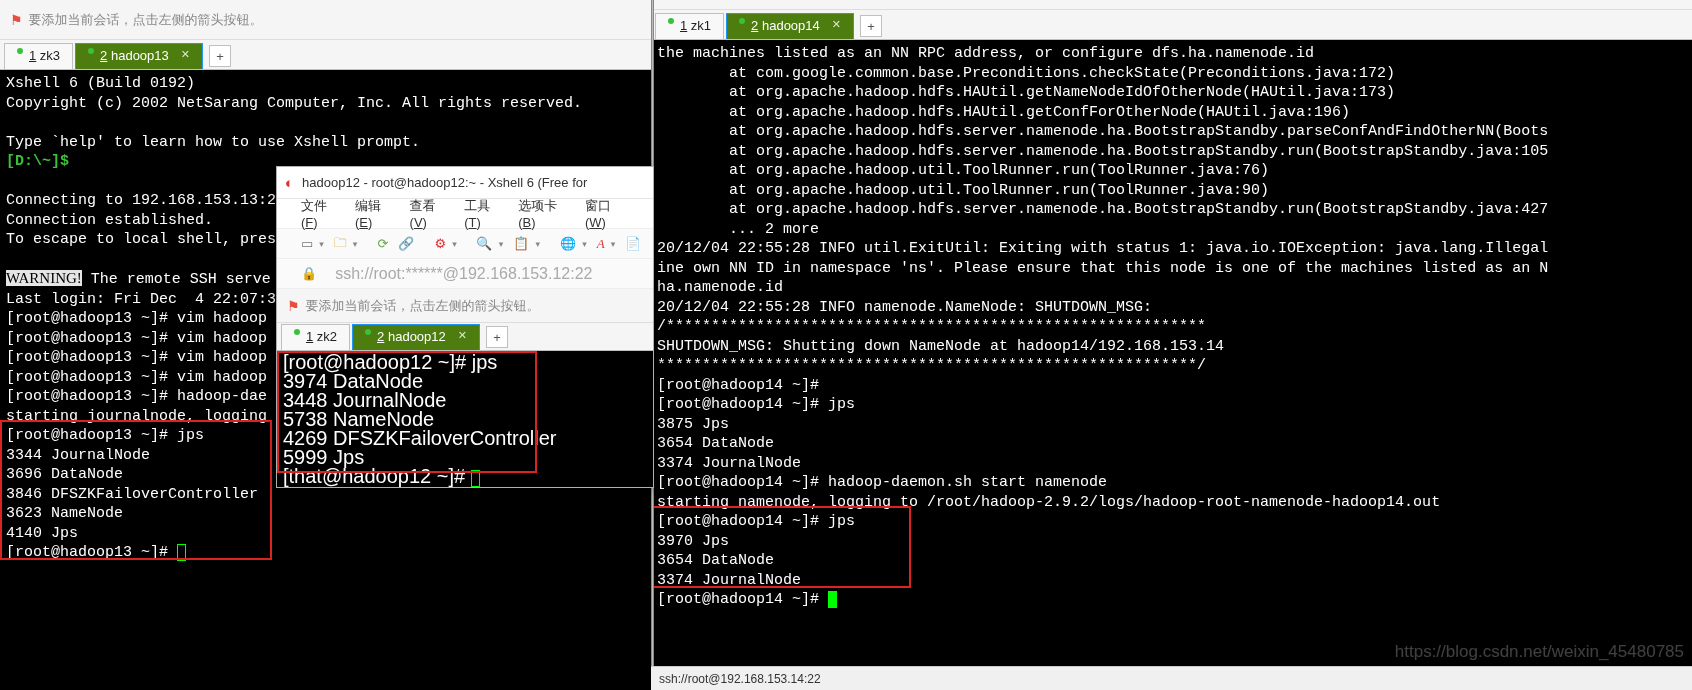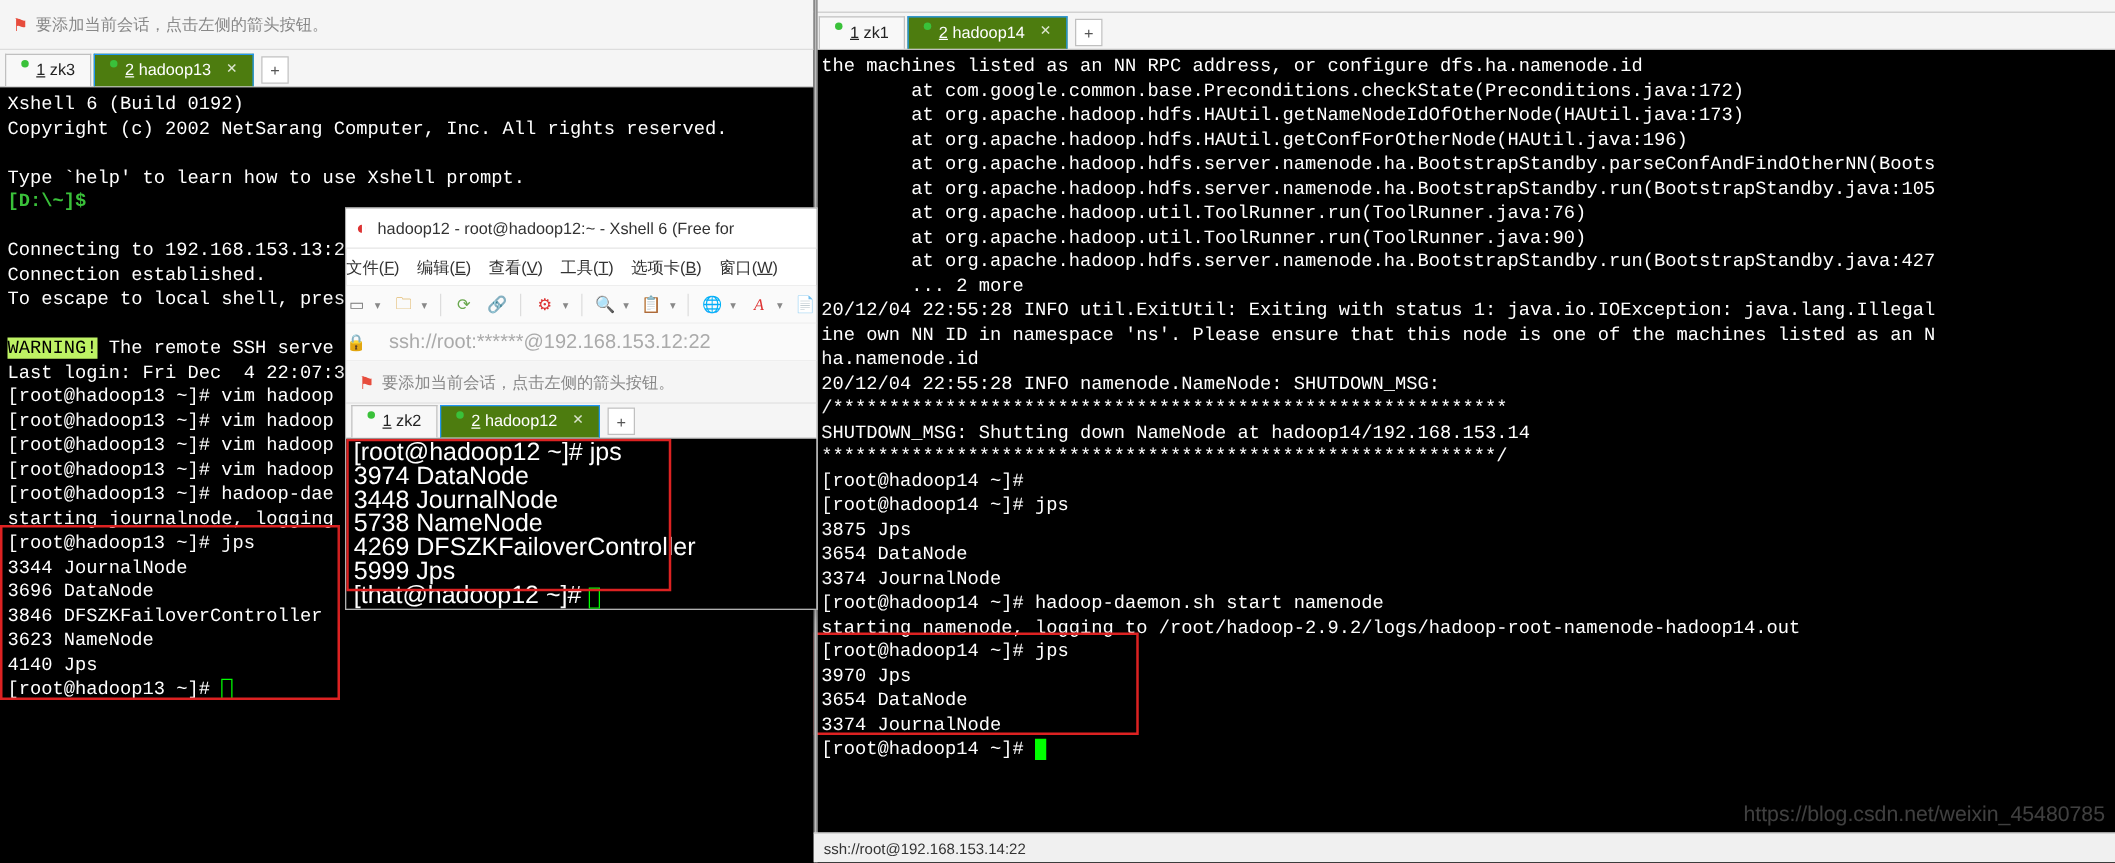--- a/index.html
+++ b/index.html
@@ -86,21 +86,21 @@
     color: #fff;
     padding: 4px 6px;
     white-space: pre;
     line-height: 19.5px;
     font-size: 15px;
     position: relative;
     height: calc(100% - 70px);
     overflow: hidden;
   }
   .b   { font-weight: bold; }
-  .inv { background:#bef264; color:#000; }
+  .inv { background:#e5e5e5; color:#000;font-family:Liberation Serif, serif; }
   .grn { color:#3ac13a; }
   .cursor {
     display:inline-block;
     width:9px; height:17px;
     border:1px solid #0f0;
     background: transparent;
     vertical-align: text-bottom;
   }
   .cursor.solid { background:#0f0; border:none; }
 
@@ -127,21 +127,21 @@
     height:32px;
     display:flex; align-items:center;
     padding:0 8px;
     background:#fff;
     border-bottom:1px solid #e5e5e5;
     gap:8px;
   }
   .popup-title .app-icon { color:#d33; font-size:15px; }
   .popup-menu, .popup-tools, .popup-addr {
     height:30px; display:flex; align-items:center; gap:14px;
-    padding:0 0;
+    padding:0 24px;
     border-bottom:1px solid #eee;
     color:#333;
     font-size:13px;
   }
   .popup-menu span .ul { text-decoration:underline; }
   .popup-tools { gap:10px; background:#fafafa; }
   .tool-ico { width:18px; height:18px; display:inline-flex; align-items:center; justify-content:center; color:#777;}
   .caret { font-size:9px; color:#888; margin-left:-4px;}
   .mini-sep { width:1px; height:18px; background:#ddd; }
   .popup-addr {

